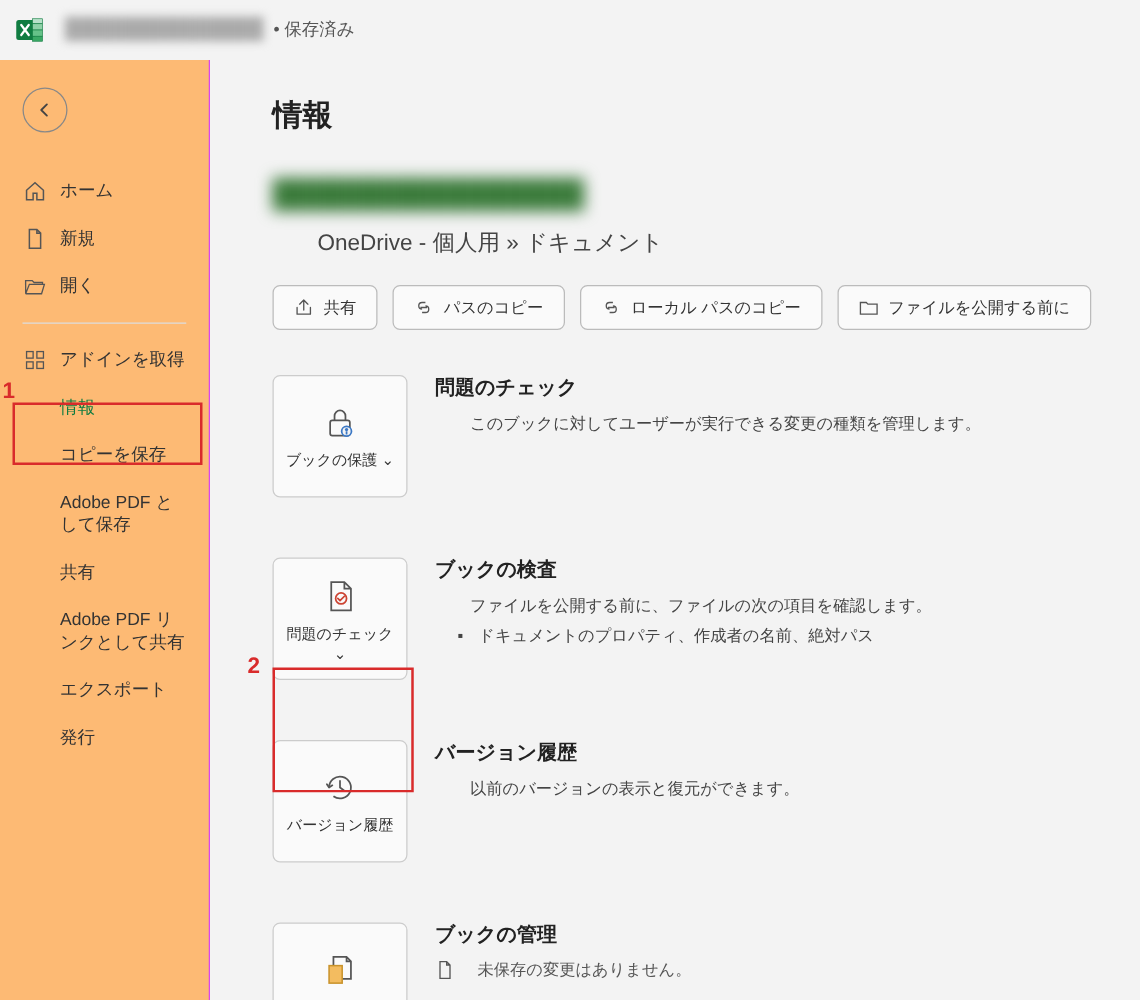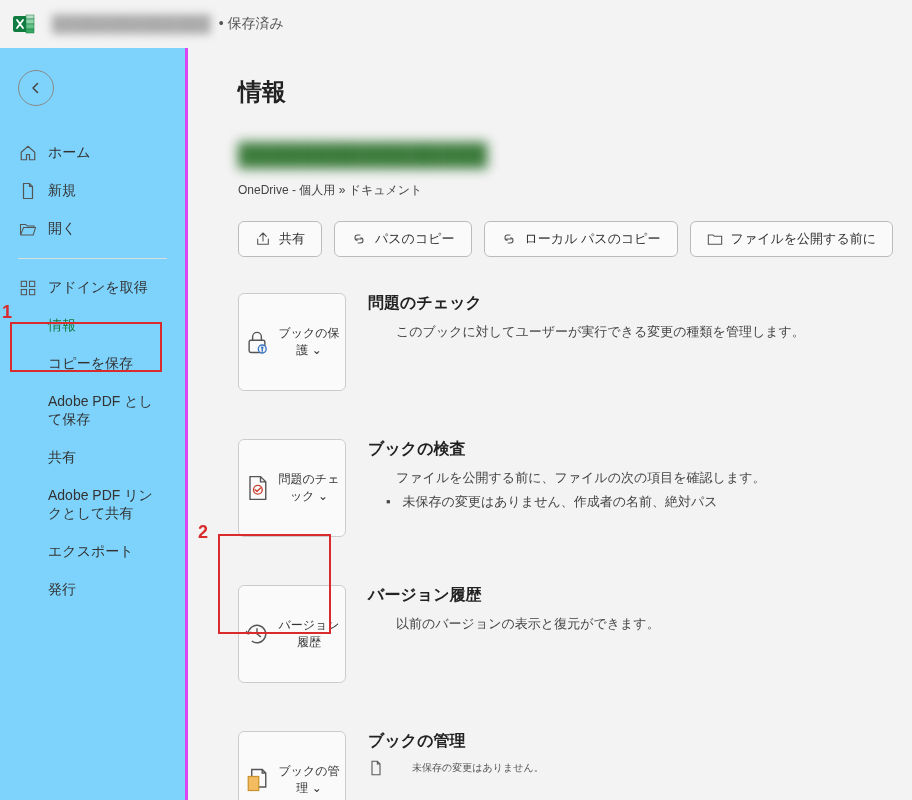--- a/index.html
+++ b/index.html
@@ -32,23 +32,23 @@
     }
     .saved-status {
       color: #555;
       font-size: 14px;
     }
     .main-area {
       display: flex;
       height: calc(100% - 48px);
     }
     .sidebar {
-      width: 188px;
-      background: #7dd3fc;
-      border-right: 3px solid #d946ef;
+      width: 168px;
+      background: #fdba74;
+      border-right: 1px solid #d946ef;
       padding-top: 22px;
     }
     .back-btn {
       width: 36px;
       height: 36px;
       border: 1px solid #888;
       border-radius: 50%;
       display: flex;
       align-items: center;
       justify-content: center;
@@ -95,23 +95,24 @@
       color: #222;
     }
     .doc-name-blur {
       filter: blur(6px);
       color: #3a7a3a;
       font-size: 22px;
       font-weight: 600;
       margin-bottom: 14px;
     }
     .breadcrumb {
-      font-size: 12px;
+      font-size: 18px;
       color: #444;
       margin-bottom: 22px;
+      margin-left: 36px;
     }
     .btn-row {
       display: flex;
       gap: 12px;
       margin-bottom: 36px;
     }
     .btn {
       display: flex;
       align-items: center;
       gap: 8px;
@@ -128,21 +129,21 @@
       gap: 22px;
       margin-bottom: 48px;
       align-items: flex-start;
     }
     .tile {
       width: 108px;
       height: 98px;
       border: 1px solid #ccc;
       border-radius: 6px;
       display: flex;
-      flex-direction: row;
+      flex-direction: column;
       align-items: center;
       justify-content: center;
       gap: 6px;
       cursor: pointer;
       background: #fafafa;
       text-align: center;
       font-size: 12px;
       color: #333;
       padding: 4px;
     }
@@ -173,22 +174,22 @@
       align-items: center;
       gap: 12px;
       margin-top: 4px;
       margin-left: 18px;
       font-size: 13px;
       color: #444;
     }
     .status-row {
       display: flex;
       align-items: center;
-      gap: 28px;
-      font-size: 10px;
+      gap: 18px;
+      font-size: 13px;
       color: #555;
     }
     
     .anno-box {
       position: absolute;
       border: 2px solid #d92b2b;
       pointer-events: none;
     }
     .anno-label {
       position: absolute;
@@ -351,21 +352,21 @@
                 <path d="M14 18 L16 20 L20 16" fill="none" stroke="#c43" stroke-width="1.6" stroke-linecap="round" stroke-linejoin="round"></path>
               </svg>
         </span>
         <span>問題のチェック ⌄</span>
       </div>
       <div class="section-text">
         <div class="section-title">ブックの検査</div>
         <div class="section-desc">ファイルを公開する前に、ファイルの次の項目を確認します。</div>
         <div class="bullet-row">
           <span>▪</span>
-          <span>未保存の変更はありません、作成者の名前、絶対パス</span>
+          <span>ドキュメントのプロパティ、作成者の名前、絶対パス</span>
         </div>
       </div>
     </div>
 
     <div class="section">
       <div class="tile">
         <span class="tile-icon">
           <svg viewBox="0 0 32 32" width="28" height="28">
                 <path d="M6 16 A10 10 0 1 1 10 24" fill="none" stroke="#555" stroke-width="1.6"></path>
                 <path d="M4 13 L6 16 L9 14" fill="none" stroke="#555" stroke-width="1.6" stroke-linecap="round" stroke-linejoin="round"></path>

